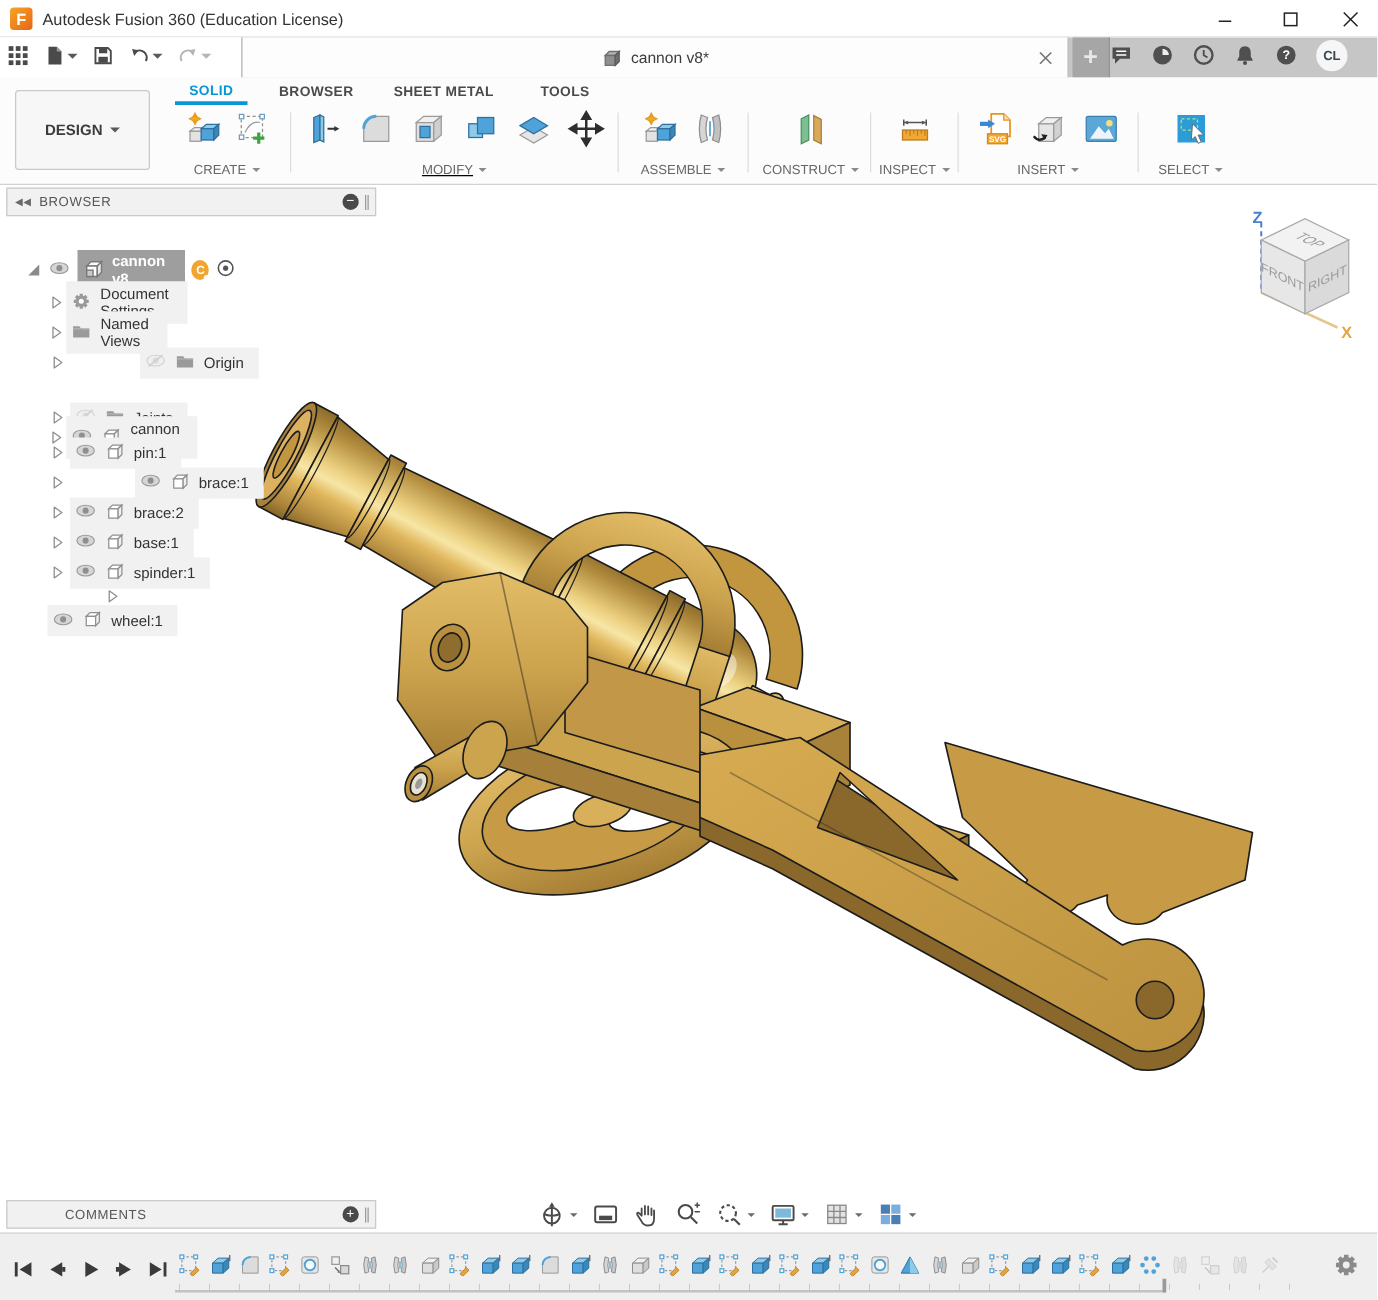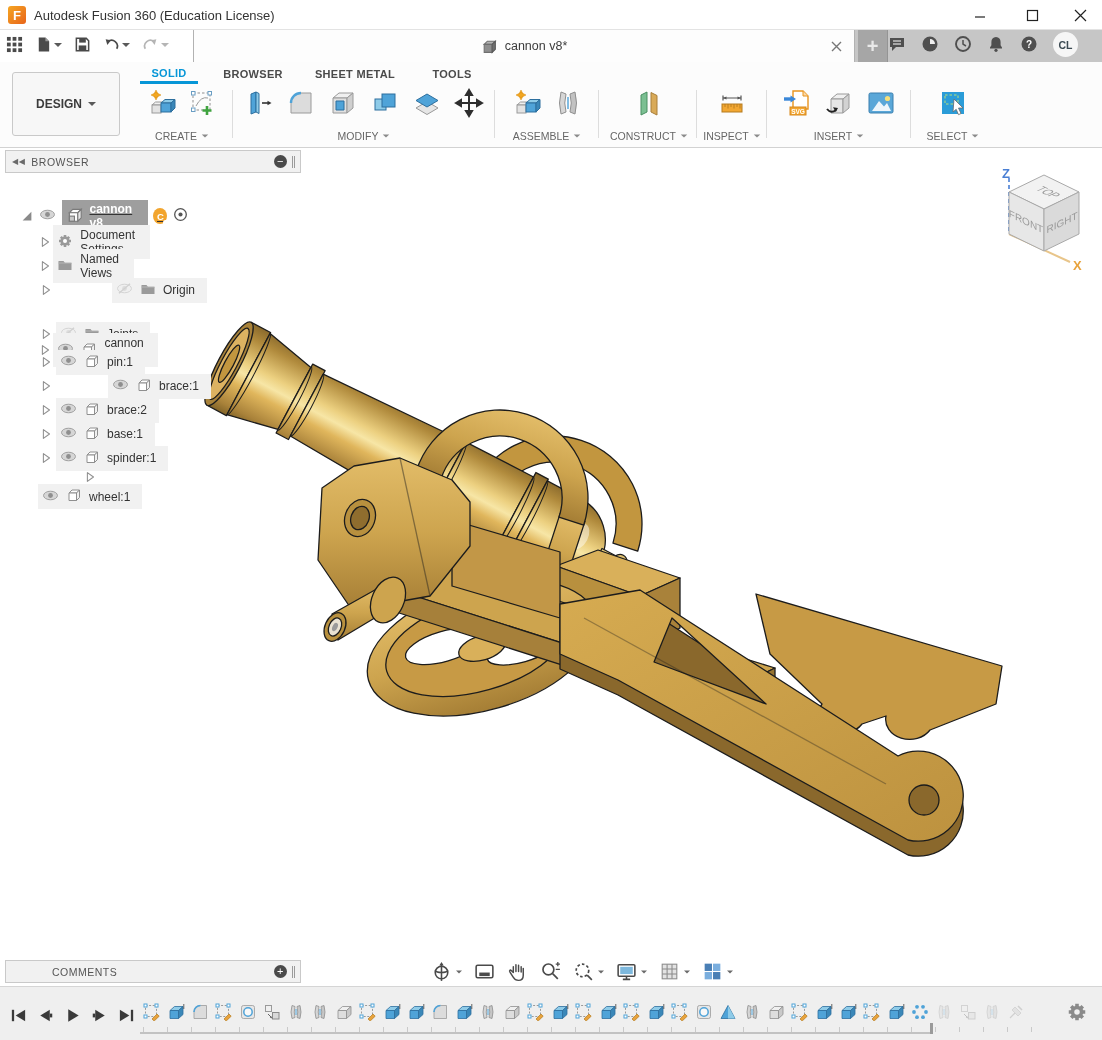--- a/index.html
+++ b/index.html
@@ -243,21 +243,21 @@
                 <path d="M9,19 Q14,9 21,11" stroke="#9a9a9a" fill="none"></path>
                 <path d="M20,28 v-9 M15.5,23.5 h9" stroke="#3fa33f" stroke-width="2.6"></path>
               </svg>
             </div>
           </div>
           <div class="rglabel">
             <span>CREATE</span>
             <span class="caret"></span>
           </div>
         </div>
-        <div class="abs rgroup" style="left: 240px; width: 248px;">
+        <div class="abs rgroup" style="left: 240px; width: 248px; text-decoration: underline;">
           <div class="rtools">
             <div class="rtool">
               <svg viewBox="0 0 32 32">
                 <polygon points="8,7 13,5 13,25 8,27" fill="#4fa3d8" stroke="#2d6f9e"></polygon>
                 <polygon points="13,5 16,6.5 16,26.5 13,25" fill="#8ecbe8" stroke="#2d6f9e"></polygon>
                 <path d="M19,16 h7" stroke="#333" stroke-width="1.6"></path>
                 <polygon points="28.5,16 24.5,13.8 24.5,18.2" fill="#333"></polygon>
               </svg>
             </div>
             <div class="rtool">
@@ -524,21 +524,21 @@
       </g>
     </svg>
 
     <div class="abs" id="browserhead">
       <span style="margin:0 6px;color:#6a6a6a;font-size:8px">◀◀</span>
       <span>BROWSER</span>
       <span class="circbtn">−</span>
       <span class="panelgrip"></span>
     </div>
     <div class="abs" id="btree">
-        <div class="brow" style="left: 20px; top: 28px; text-decoration: underline;">
+        <div class="brow" style="left: 20px; top: 28px;">
           <span class="tri">
             <svg width="14" height="14" viewBox="0 0 16 16">
               <polygon points="3,13 13,13 13,3" fill="#8a8a8a"></polygon>
             </svg>
           </span>
           <span style="width:6px"></span>
           <span><svg width="17" height="13" viewBox="0 0 18 14">
               <ellipse cx="9" cy="7" rx="7.5" ry="4.6" fill="#d6d6d6" stroke="#9a9a9a"></ellipse>
               <circle cx="9" cy="7" r="2.6" fill="#8f8f8f"></circle>
             </svg></span>

